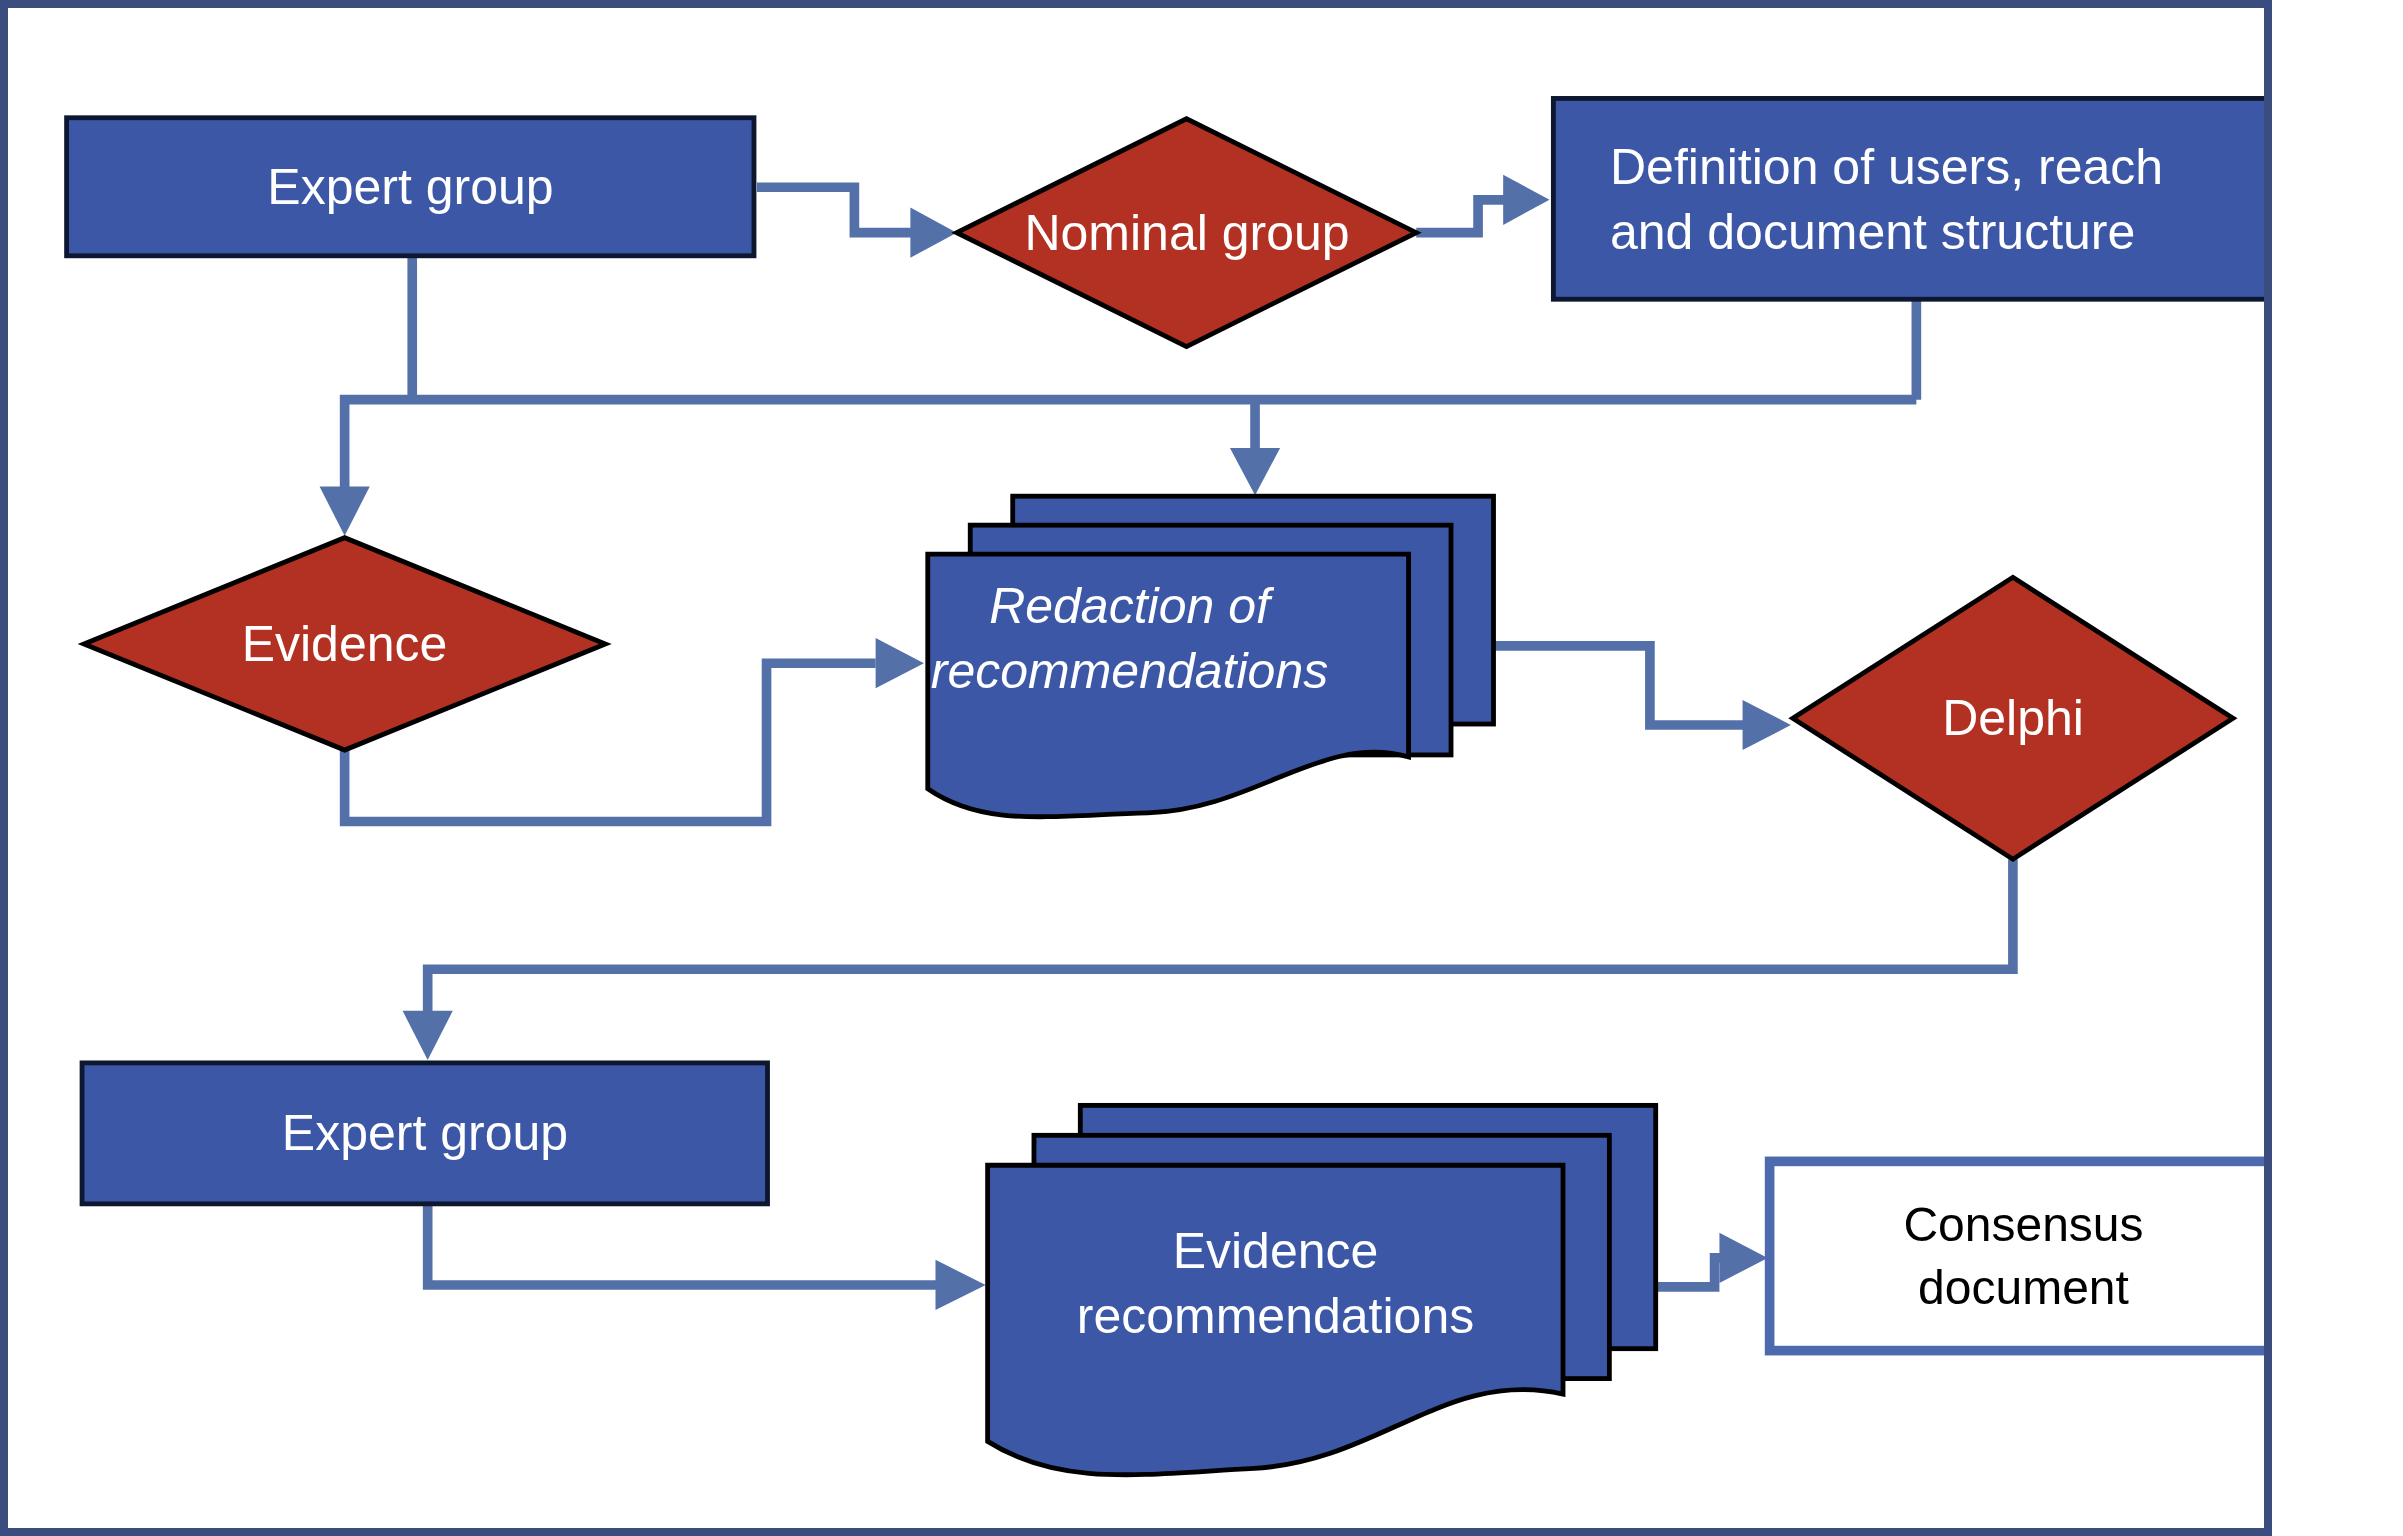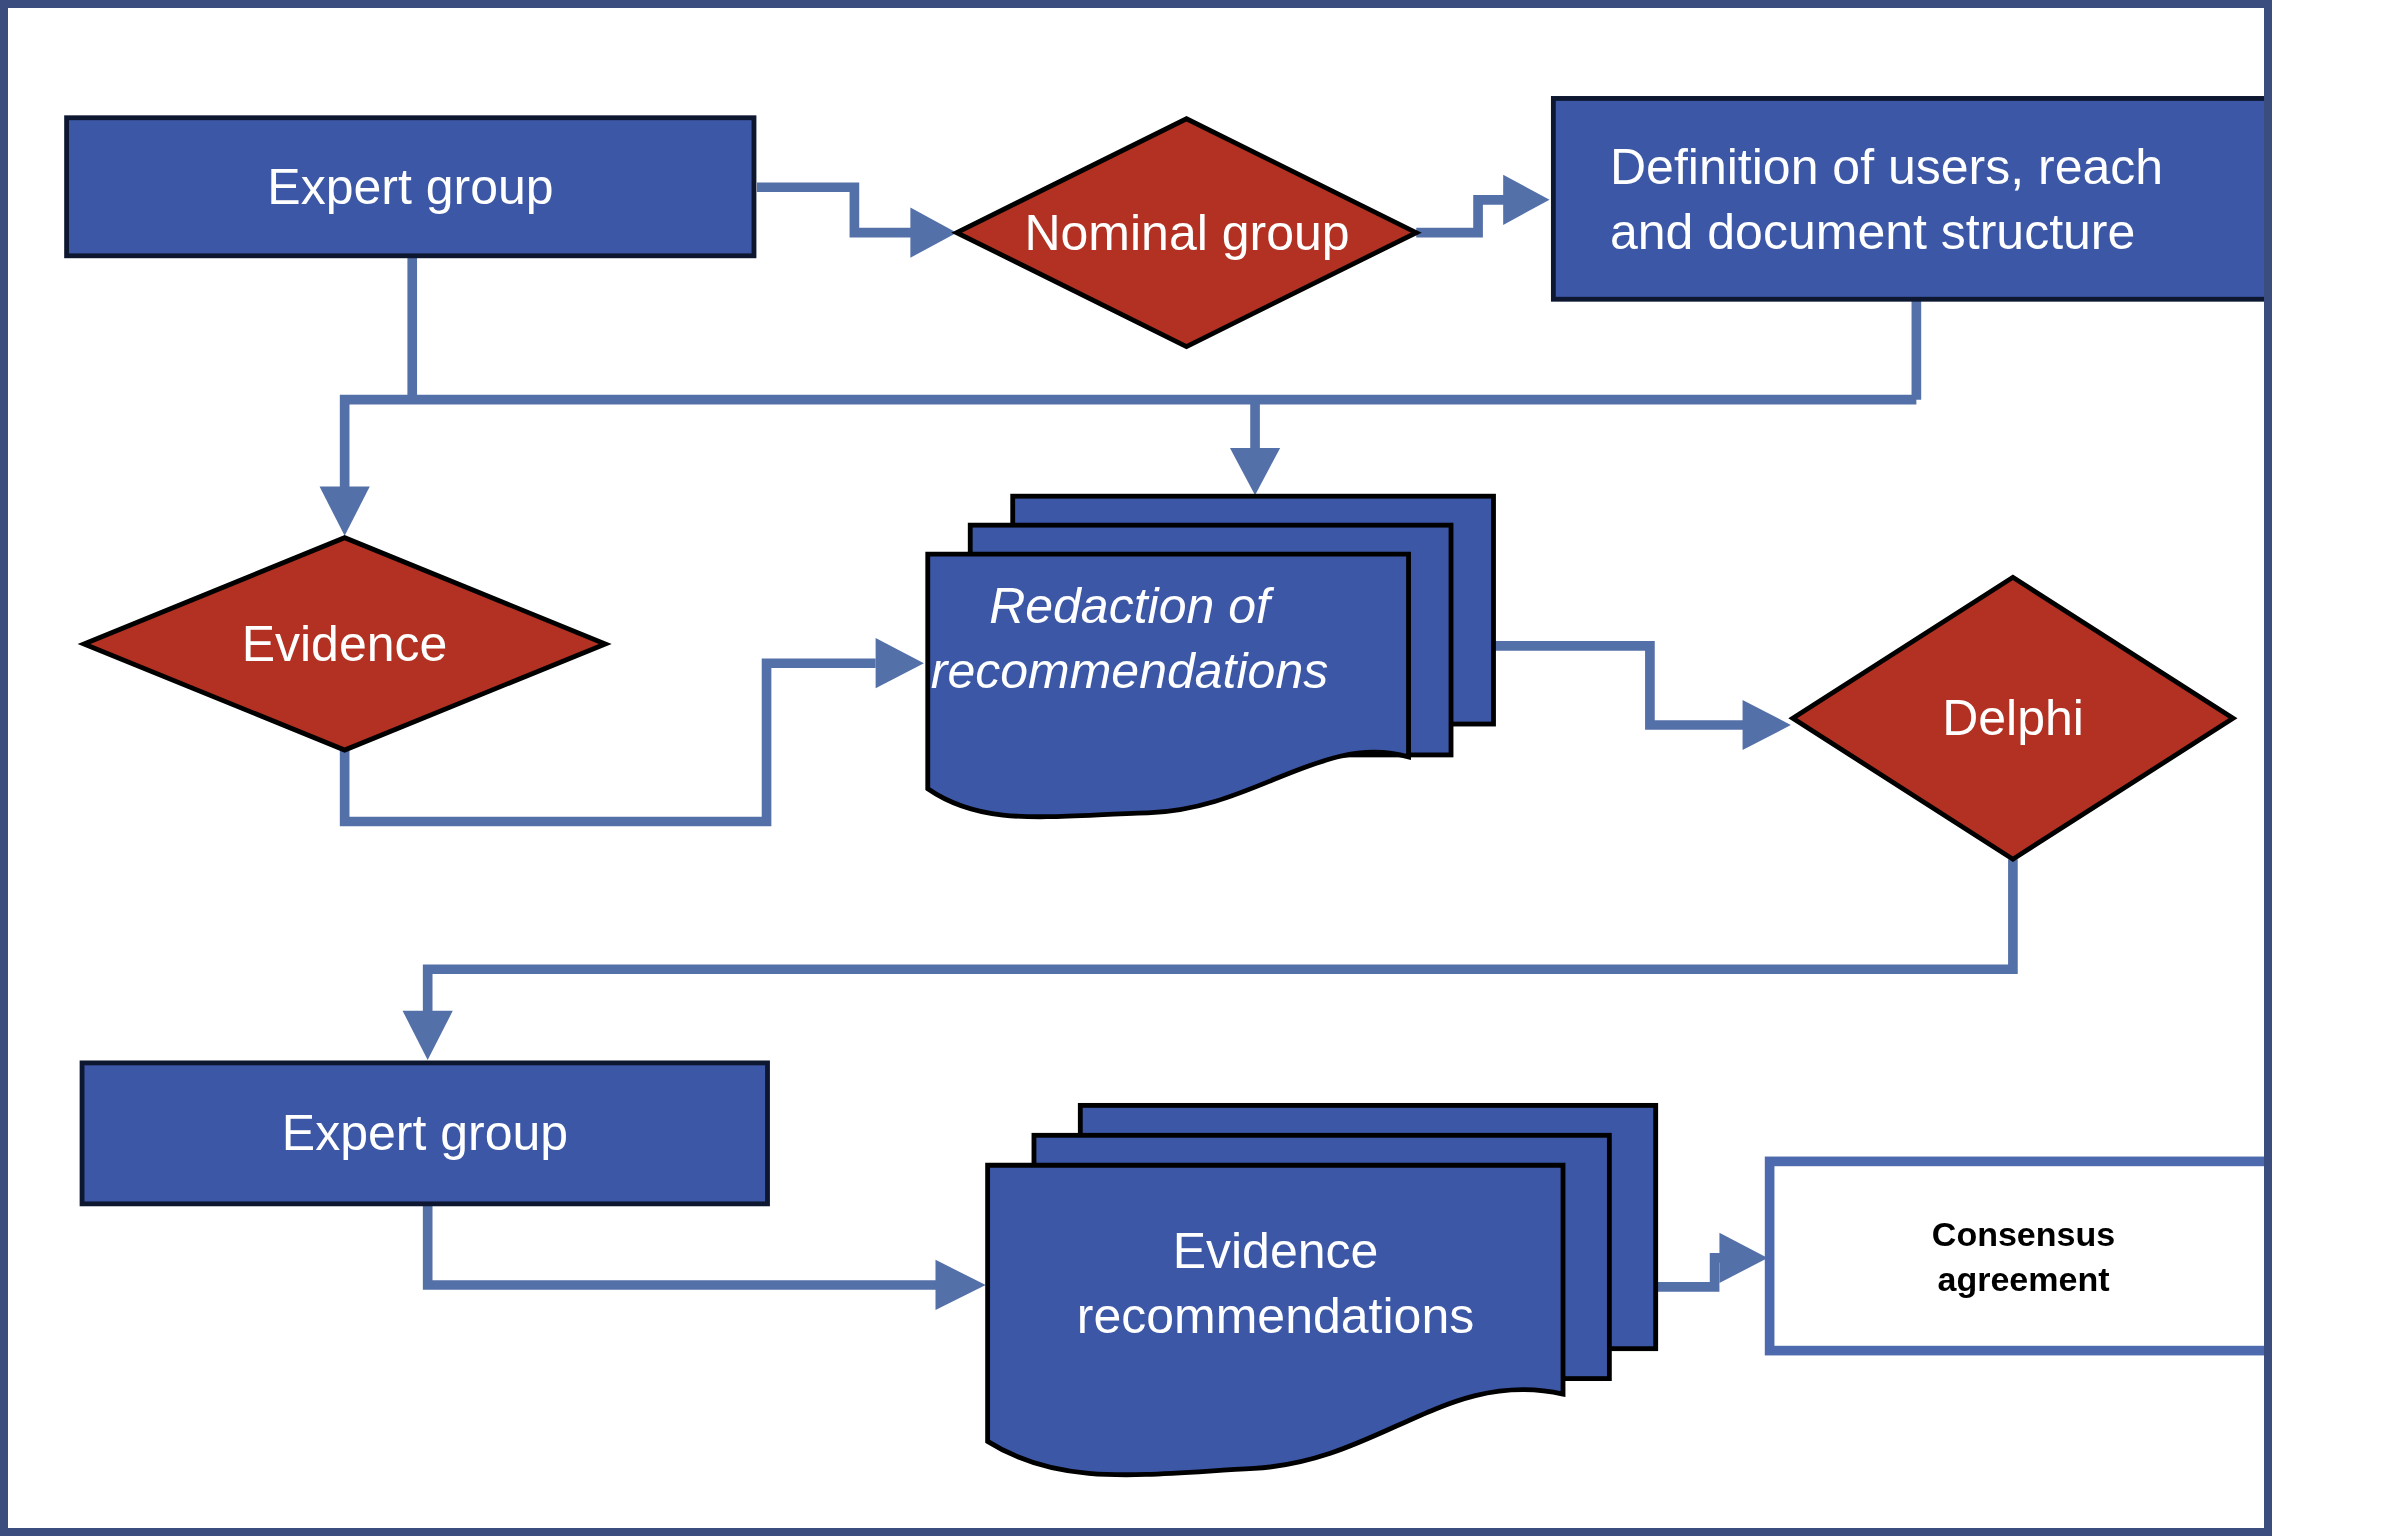--- a/index.html
+++ b/index.html
@@ -34,21 +34,21 @@
   .label{
     position:absolute;
     display:flex;flex-direction:column;
     align-items:center;justify-content:center;
     color:var(--label-color);
     font-size:50px;line-height:1.3;
     text-align:center;
     pointer-events:none;
     z-index:2;
   }
-  .label.dark{color:var(--consensus-text);font-size:34px;font-weight:bold;}
+  .label.dark{color:var(--consensus-text);font-size:48px;}
   .label.left-align{align-items:flex-start;text-align:center;padding-left:56px;box-sizing:border-box;}
   .label div{white-space:nowrap;}
 </style>
 </head>
 <body>
 
 <div id="figure">
 
   <svg id="diagram-svg" viewBox="0 0 2489 1591">
 
@@ -140,17 +140,17 @@
     <div>Expert group</div>
   </div>
 
   <div class="label" style="left:980px;top:1158px;width:575px;height:236px;">
     <div>Evidence</div>
     <div>recommendations</div>
   </div>
 
   <div class="label dark" style="left:1762px;top:1154px;width:507px;height:189px;">
     <div>Consensus</div>
-    <div>agreement</div>
+    <div>document</div>
   </div>
 
 </div>
 
 
 </body></html>

